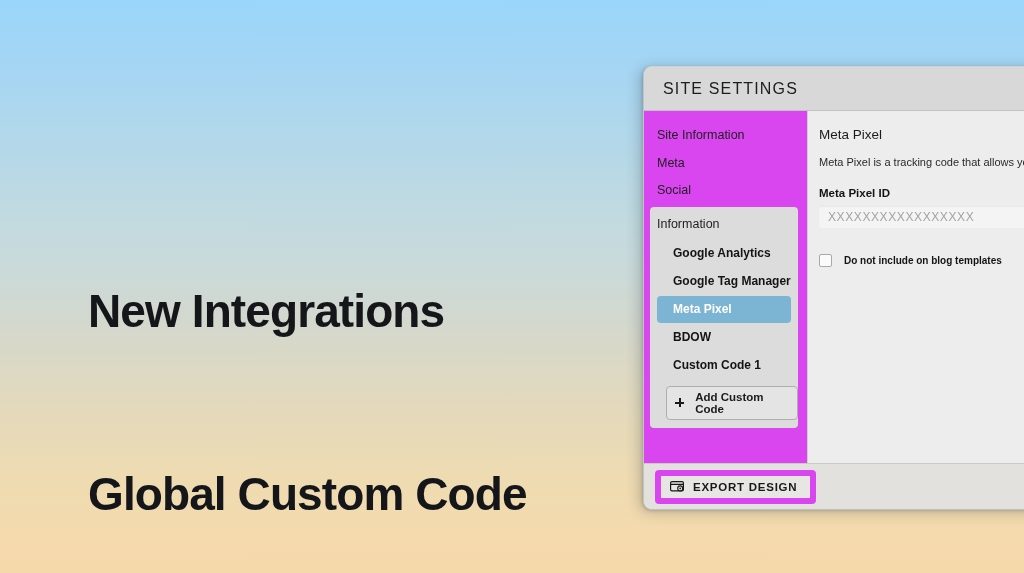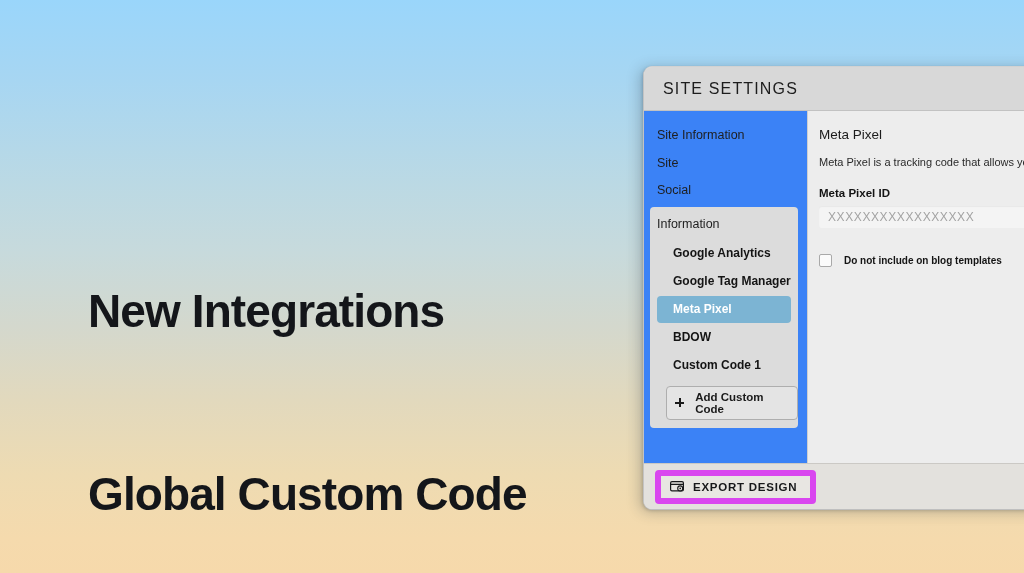--- a/index.html
+++ b/index.html
@@ -80,21 +80,21 @@
   .window-body {
     flex: 1;
     display: flex;
     min-height: 0;
   }
 
   
   .sidebar {
     width: 164px;
     min-width: 164px;
-    background: #3b82f6;
+    background: #d946ef;
     border-right: 1px solid #cfcfcf;
     padding-top: 11px;
     display: flex;
     flex-direction: column;
   }
 
   .nav-item {
     font-size: 12.5px;
     color: #1e1e1e;
     padding: 6px 0 6px 13px;
@@ -253,21 +253,21 @@
 
   <div class="title-bar">
     <span class="title-bar-text">SITE SETTINGS</span>
   </div>
 
   <div class="window-body">
 
     <div class="sidebar">
 
       <div class="nav-item">Site Information</div>
-      <div class="nav-item">Site</div>
+      <div class="nav-item">Meta</div>
       <div class="nav-item">Social</div>
 
       <div class="nav-group">
         <div class="nav-item">Information</div>
 
         <div class="nav-sub">Google Analytics</div>
         <div class="nav-sub">Google Tag Manager</div>
         <div class="nav-sub selected">Meta Pixel</div>
         <div class="nav-sub">BDOW</div>
         <div class="nav-sub">Custom Code 1</div>

